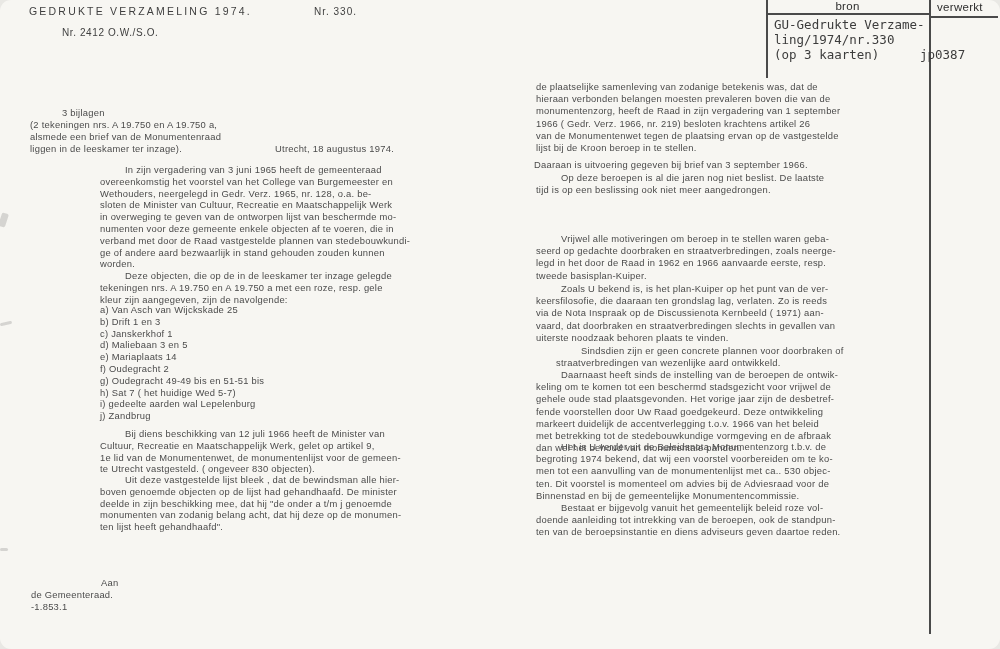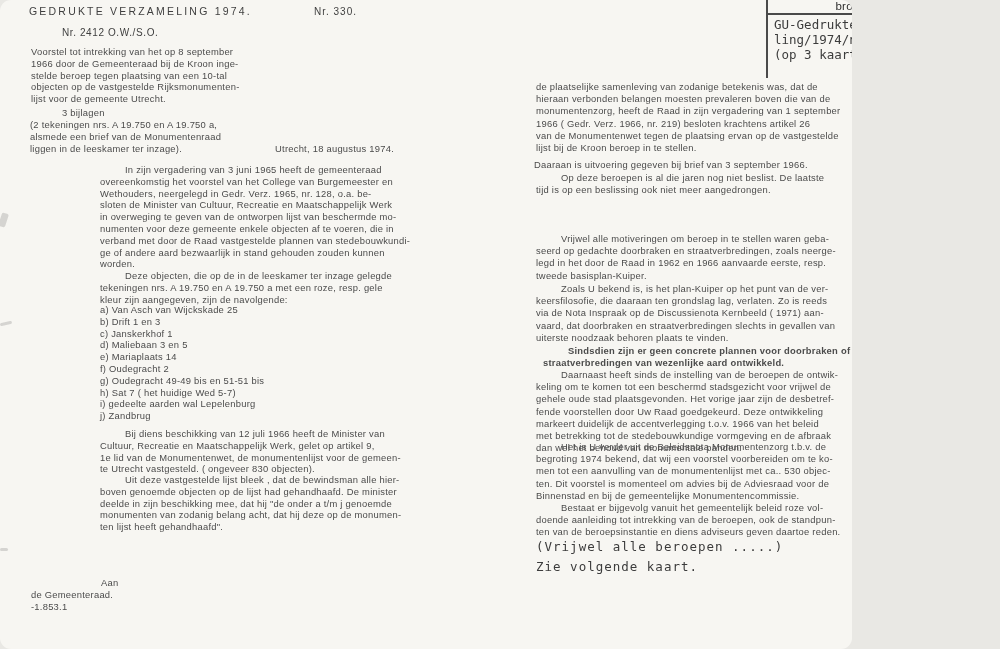--- a/index.html
+++ b/index.html
@@ -1,18 +1,18 @@
 <!DOCTYPE html>
 <html><head>
 <meta charset="utf-8">
 <style>
   html,body{margin:0;padding:0;background:#e9e8e4;}
   .page{
     position:relative;
-    width:852px;height:649px;
+    width:1000px;height:649px;
     background:#f7f6f2;
     font-family:"Liberation Sans", sans-serif;
     color:#4b4b4b;
     overflow:hidden;
     border-radius:11px;
   }
   .txt{
     position:absolute;
     white-space:pre-line;
     font-size:9.4px;
@@ -54,25 +54,20 @@
 </style>
 </head>
 <body>
 
 <div class="page">
 
   <div class="txt title" style="left:29px;top:6px;">GEDRUKTE VERZAMELING 1974.</div>
   <div class="txt h-num" style="left:314px;top:6px;">Nr.  330.</div>
   <div class="txt h-num" style="left:62px;top:27px;letter-spacing:0.6px;">Nr. 2412 O.W./S.O.</div>
 
-  <div class="txt" style="left:31px;top:46px;width:240px;">Voorstel tot intrekking van het op 8 september
-1966 door de Gemeenteraad bij de Kroon inge-
-stelde beroep tegen plaatsing van een 10-tal
-objecten op de vastgestelde Rijksmonumenten-
-lijst voor de gemeente Utrecht.</div>
   <div class="txt" style="left:62px;top:107px;">3 bijlagen</div>
   <div class="txt" style="left:30px;top:119px;width:240px;">(2 tekeningen nrs. A 19.750 en A 19.750 a,
 alsmede een brief van de Monumentenraad
 liggen in de leeskamer ter inzage).</div>
   <div class="txt" style="left:275px;top:143px;">Utrecht, 18 augustus 1974.</div>
 
   <div class="txt indent" style="left:100px;top:164px;width:345px;">In zijn vergadering van 3 juni 1965 heeft de gemeenteraad
 overeenkomstig het voorstel van het College van Burgemeester en
 Wethouders, neergelegd in Gedr. Verz. 1965, nr. 128, o.a. be-
 sloten de Minister van Cultuur, Recreatie en Maatschappelijk Werk
@@ -119,39 +114,37 @@
 tijd is op een beslissing ook niet meer aangedrongen.</div>
   <div class="txt rtxt indent" style="left:536px;top:233px;width:345px;">Vrijwel alle motiveringen om beroep in te stellen waren geba-
 seerd op gedachte doorbraken en straatverbredingen, zoals neerge-
 legd in het door de Raad in 1962 en 1966 aanvaarde eerste, resp.
 tweede basisplan-Kuiper.</div>
   <div class="txt rtxt indent" style="left:536px;top:283px;width:345px;">Zoals U bekend is, is het plan-Kuiper op het punt van de ver-
 keersfilosofie, die daaraan ten grondslag lag, verlaten. Zo is reeds
 via de Nota Inspraak op de Discussienota Kernbeeld ( 1971) aan-
 vaard, dat doorbraken en straatverbredingen slechts in gevallen van
 uiterste noodzaak behoren plaats te vinden.</div>
-  <div class="txt rtxt indent" style="left:543px;top:345px;width:345px;font-weight:bold;">Sindsdien zijn er geen concrete plannen voor doorbraken of
+  <div class="txt rtxt indent" style="left:556px;top:345px;width:345px;">Sindsdien zijn er geen concrete plannen voor doorbraken of
 straatverbredingen van wezenlijke aard ontwikkeld.</div>
   <div class="txt rtxt indent" style="left:536px;top:369px;width:345px;">Daarnaast heeft sinds de instelling van de beroepen de ontwik-
 keling om te komen tot een beschermd stadsgezicht voor vrijwel de
 gehele oude stad plaatsgevonden. Het vorige jaar zijn de desbetref-
 fende voorstellen door Uw Raad goedgekeurd. Deze ontwikkeling
 markeert duidelijk de accentverlegging t.o.v. 1966 van het beleid
 met betrekking tot de stedebouwkundige vormgeving en de afbraak
 dan wel het behoud van monumentale panden.</div>
   <div class="txt rtxt indent" style="left:536px;top:441px;width:345px;">Het is U verder uit de Beleidsnota Monumentenzorg t.b.v. de
 begroting 1974 bekend, dat wij een voorstel voorbereiden om te ko-
 men tot een aanvulling van de monumentenlijst met  ca.. 530 objec-
 ten. Dit voorstel is momenteel om advies bij de Adviesraad voor de
 Binnenstad en bij de gemeentelijke Monumentencommissie.</div>
   <div class="txt rtxt indent" style="left:536px;top:502px;width:345px;">Bestaat er bijgevolg vanuit het gemeentelijk beleid roze vol-
 doende aanleiding tot intrekking van de beroepen, ook de standpun-
 ten van de beroepsinstantie en diens adviseurs geven daartoe reden.</div>
-  <div class="txt mono tw-note" style="left:536px;top:537px;width:345px;">(Vrijwel alle beroepen .....)
-Zie volgende kaart.</div>
 
   <div class="vline" style="left:766px;top:0;height:78px;"></div>
   <div class="vline" style="left:929px;top:0;height:634px;"></div>
   <div class="hline" style="left:766px;top:13px;width:164px;"></div>
   <div class="hline" style="left:929px;top:16px;width:69px;"></div>
   <div class="txt stamp-label" style="left:766px;top:1px;width:163px;text-align:center;">bron</div>
   <div class="txt stamp-label" style="left:937px;top:2px;">verwerkt</div>
   <div class="txt mono stamp-ref" style="left:774px;top:17px;width:160px;">GU-Gedrukte Verzame-
 ling/1974/nr.330
 (op 3 kaarten)</div>

